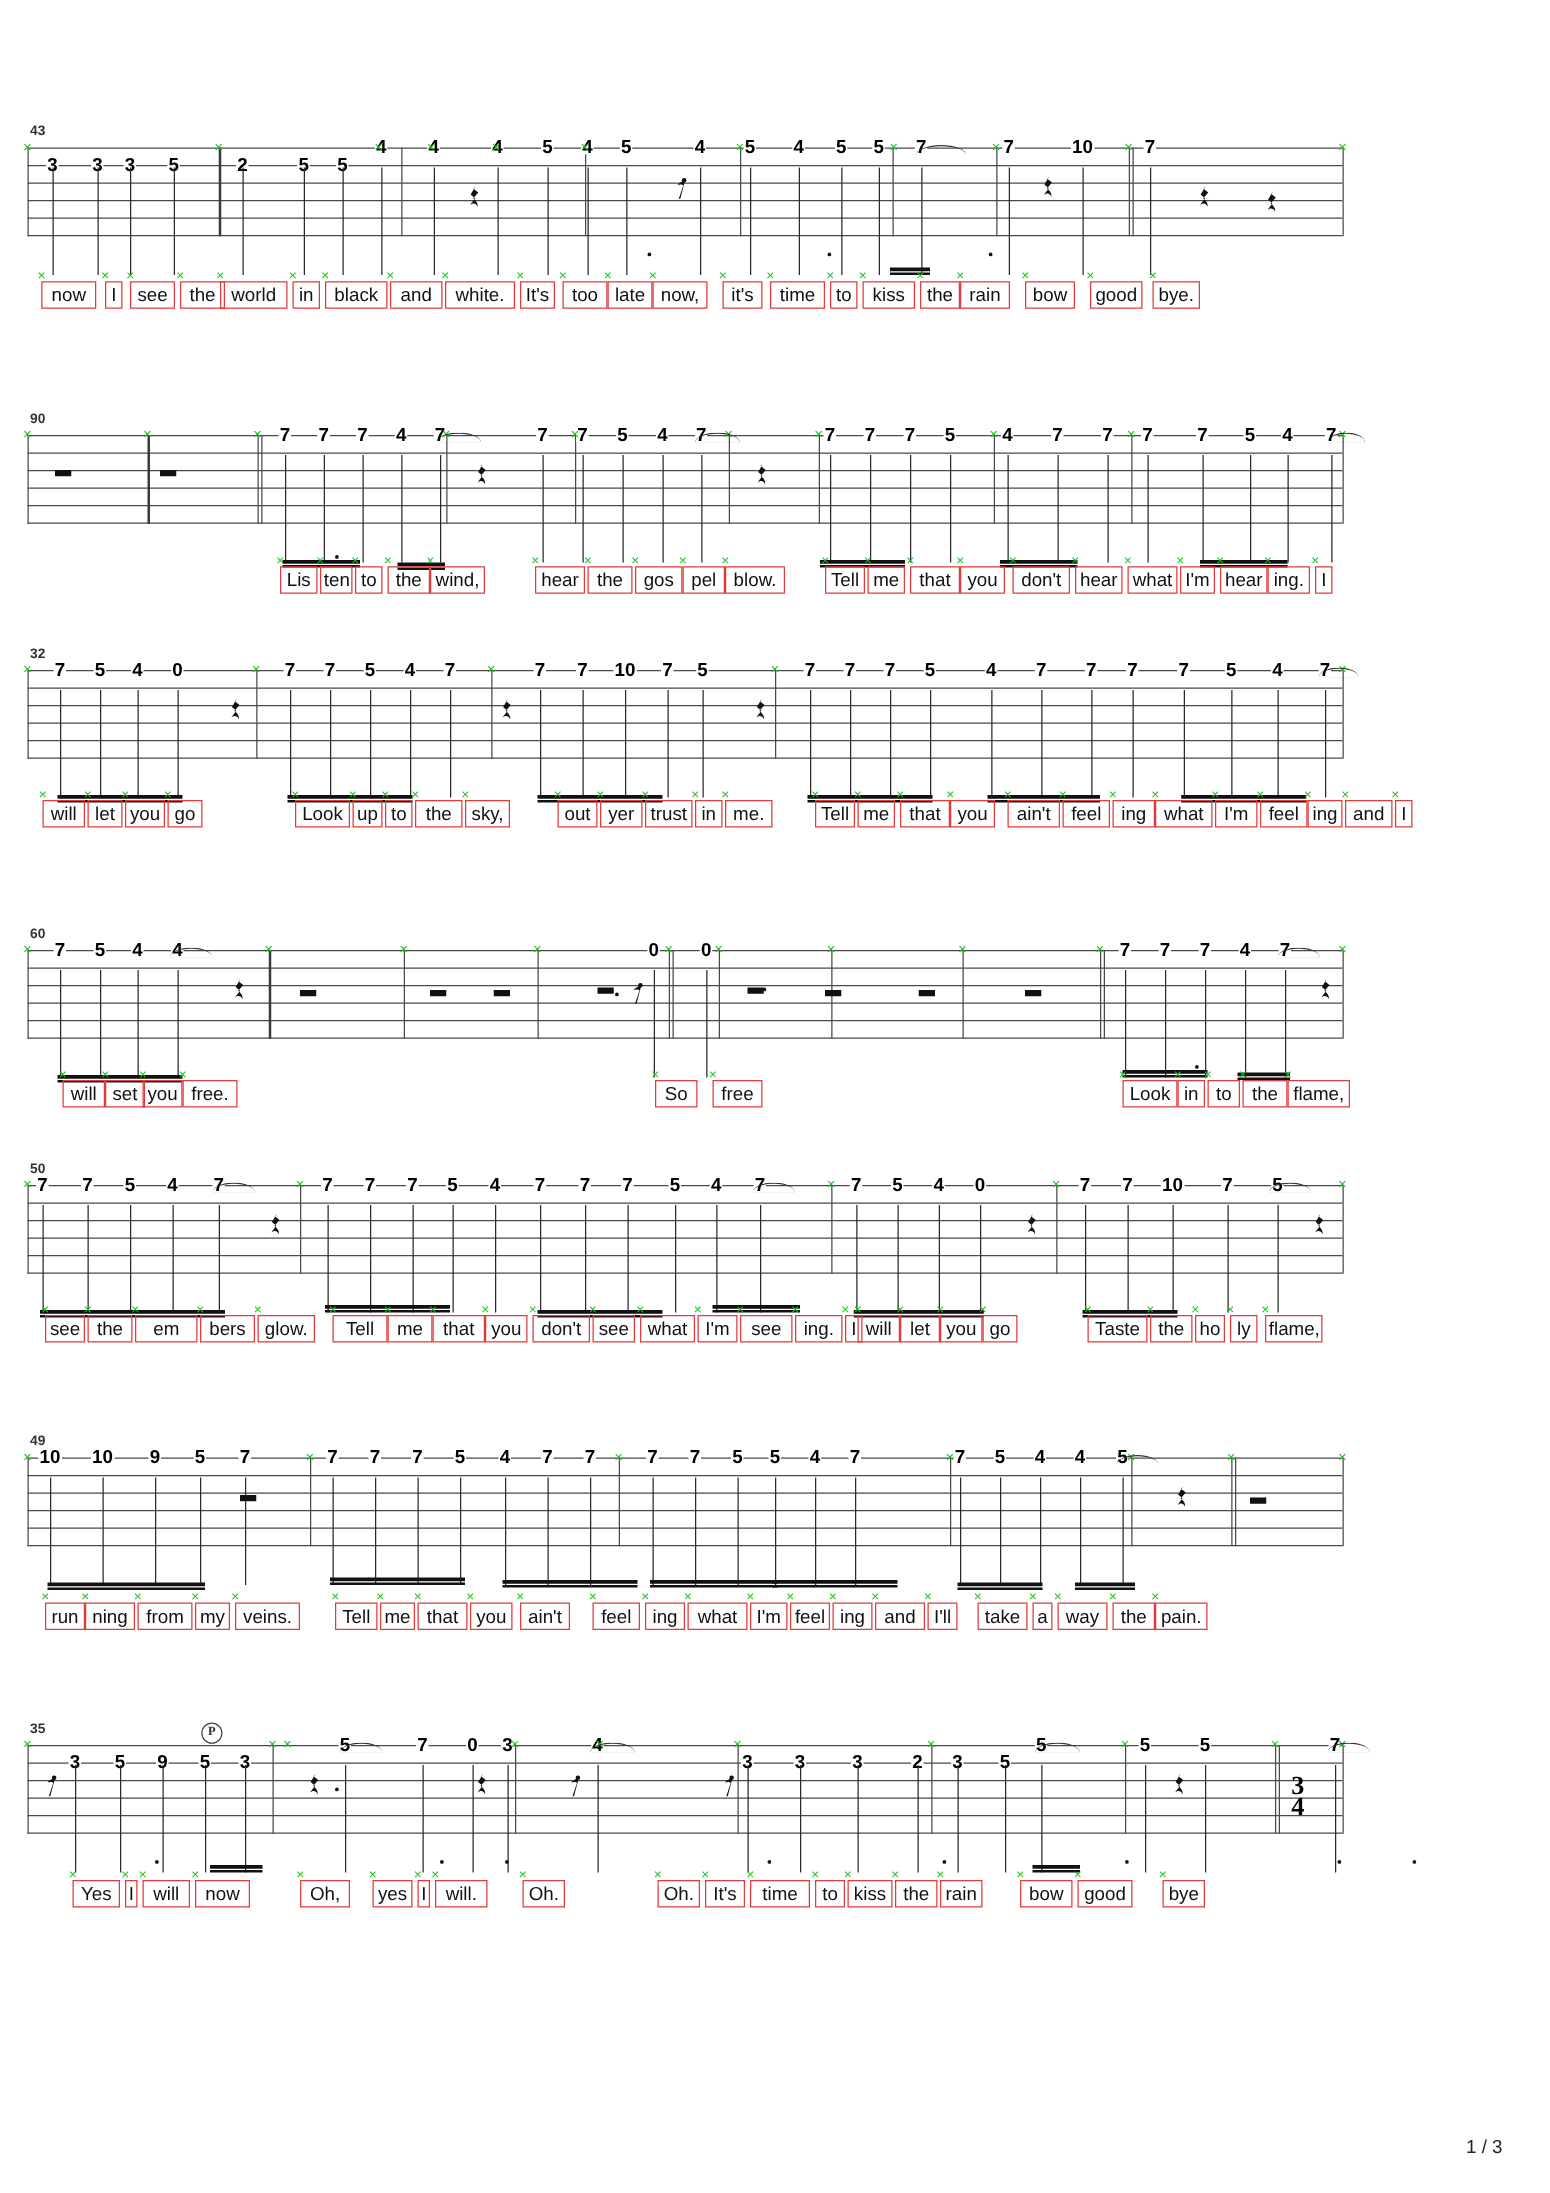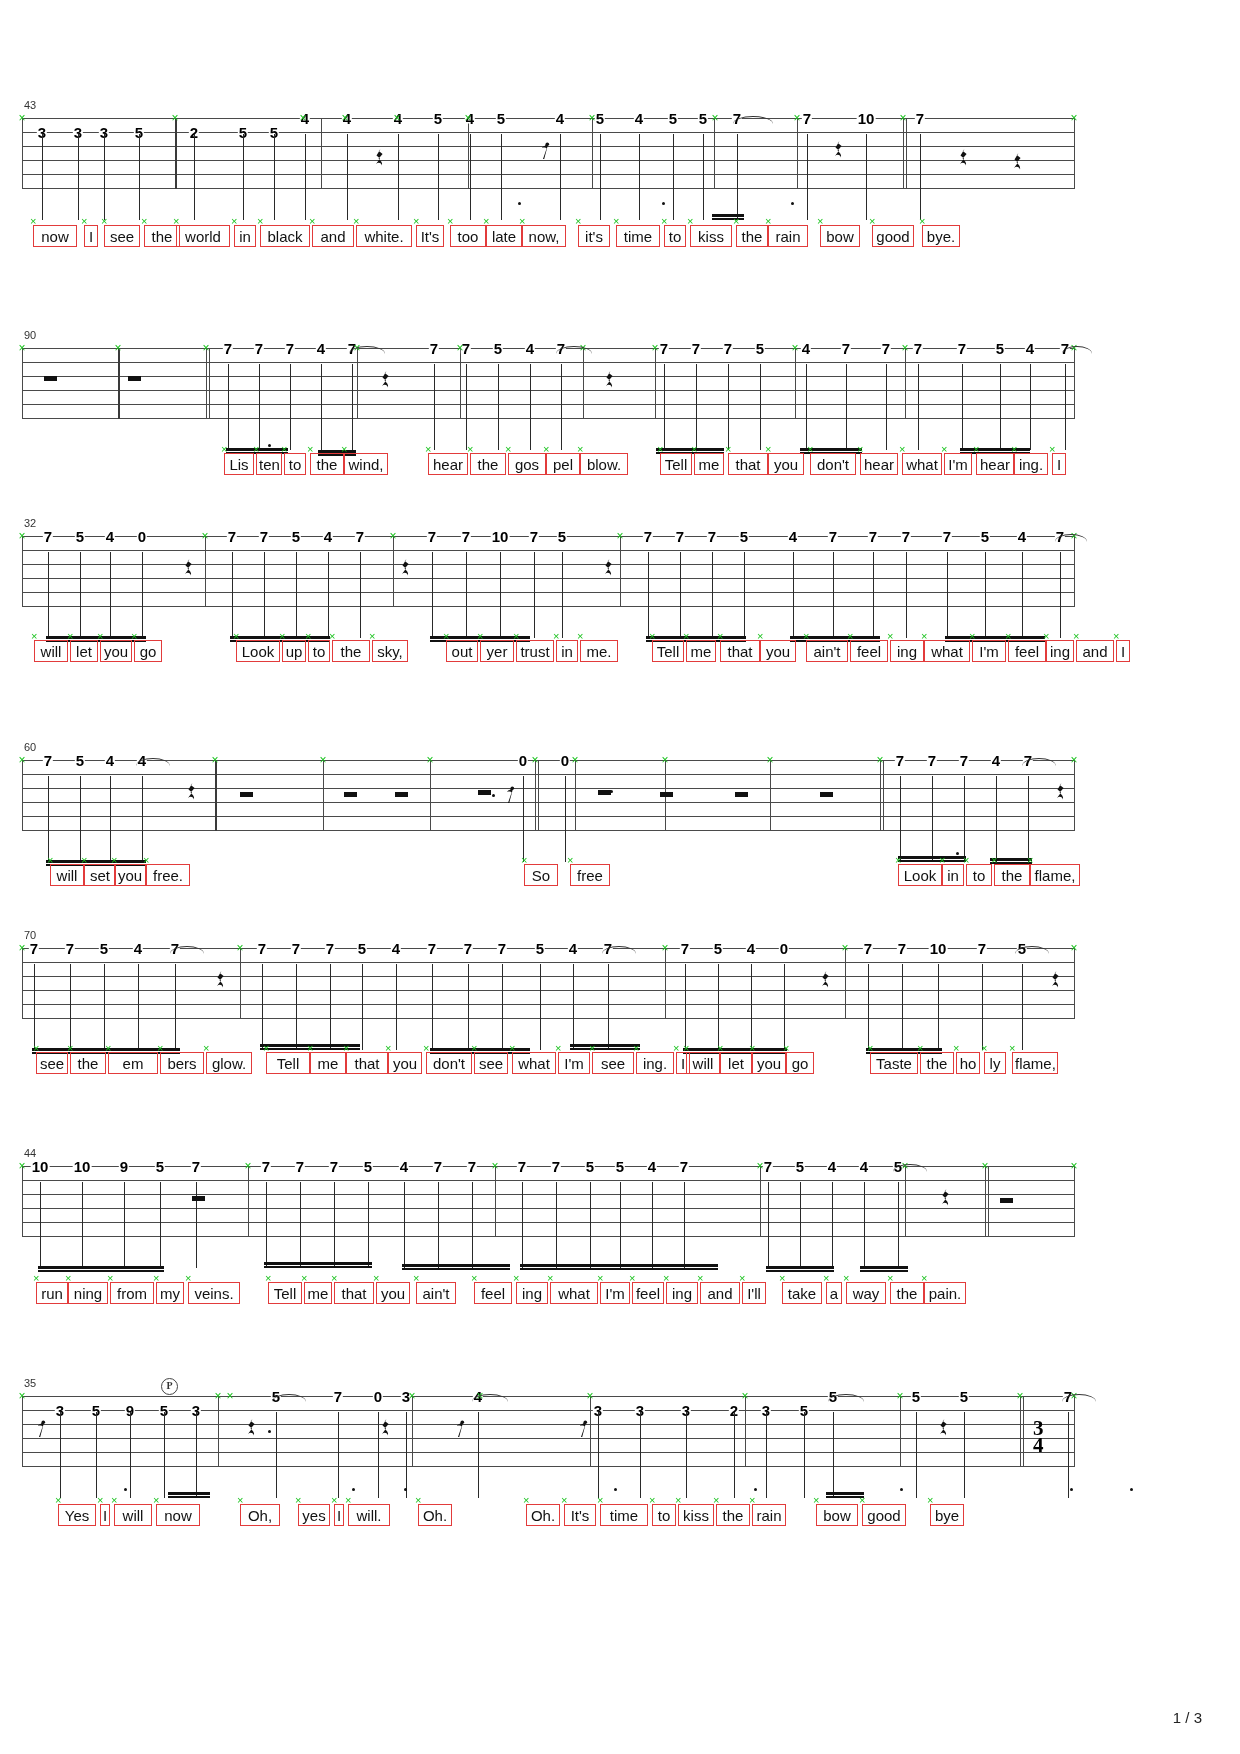--- a/index.html
+++ b/index.html
@@ -13,20 +13,21 @@
   .page{position:relative;width:1240px;height:1754px;}
 
   
   .system{position:absolute;left:0;width:1240px;}
 
   
   .measure-num{
     position:absolute;font-size:11px;color:#333;
     font-family:"Liberation Sans", sans-serif;
     line-height:1;
+    font-weight:bold;
   }
 
   
   .staff{position:absolute;left:22px;width:1052px;height:70px;}
   .staff .sline{position:absolute;left:0;width:100%;height:1px;background:#4a4a4a;}
   .staff .sline.s0{top:0px}
   .staff .sline.s1{top:14px}
   .staff .sline.s2{top:28px}
   .staff .sline.s3{top:42px}
   .staff .sline.s4{top:56px}
@@ -467,21 +468,21 @@
           <circle cx="7.3" cy="2.2" r="1.8" fill="#111"></circle>
         </svg></div>
       <div class="tie" style="left: 136px; width: 34px; top: 16px;"></div>
       <div class="tie" style="left: 1022px; width: 34px; top: 16px;"></div>
       <div class="augdot" style="left: 956px; top: 110px;"></div>
       <div class="augdot" style="left: 492px; top: 52px;"></div>
       <div class="augdot" style="left: 610px; top: 48px;"></div>
     </div>
 
   <div class="system" style="top:930px;height:170px;">
-    <div class="measure-num" style="left:24px;top:0px;">70</div>
+    <div class="measure-num" style="left:24px;top:0px;">50</div>
     <div class="staff" style="top:18px;">
       <div class="sline s0"></div>
         <div class="sline s1"></div>
         <div class="sline s2"></div>
       <div class="sline s3"></div>
         <div class="sline s4"></div>
         <div class="sline s5"></div>
     </div>
   <div class="barline" style="left: 22px; top: 18px;"></div>
       <div class="barline" style="left: 240px; top: 18px;"></div>
@@ -563,21 +564,21 @@
         </svg></div>
       <div class="rest-q" style="left: 1050px; top: 40px;"><svg width="11" height="22" viewBox="0 0 11 22">
           <path d="M6.5 1 L2.5 7.5 L6 10.5 L2 16 C4.5 13.5 7.5 15 8 17.5 C8.6 15 7 12.5 4.5 10.8 L8.6 6 L4.8 3 Z" fill="#111"></path>
         </svg></div>
       <div class="tie" style="left: 170px; width: 34px; top: 16px;"></div>
       <div class="tie" style="left: 602px; width: 34px; top: 16px;"></div>
       <div class="tie" style="left: 1015px; width: 34px; top: 16px;"></div>
     </div>
 
   <div class="system" style="top:1148px;height:170px;">
-    <div class="measure-num" style="left:24px;top:0px;">44</div>
+    <div class="measure-num" style="left:24px;top:0px;">49</div>
     <div class="staff" style="top:18px;">
       <div class="sline s0"></div>
         <div class="sline s1"></div>
         <div class="sline s2"></div>
       <div class="sline s3"></div>
         <div class="sline s4"></div>
         <div class="sline s5"></div>
     </div>
   <div class="barline" style="left: 22px; top: 18px;"></div>
       <div class="barline" style="left: 248px; top: 18px;"></div>

